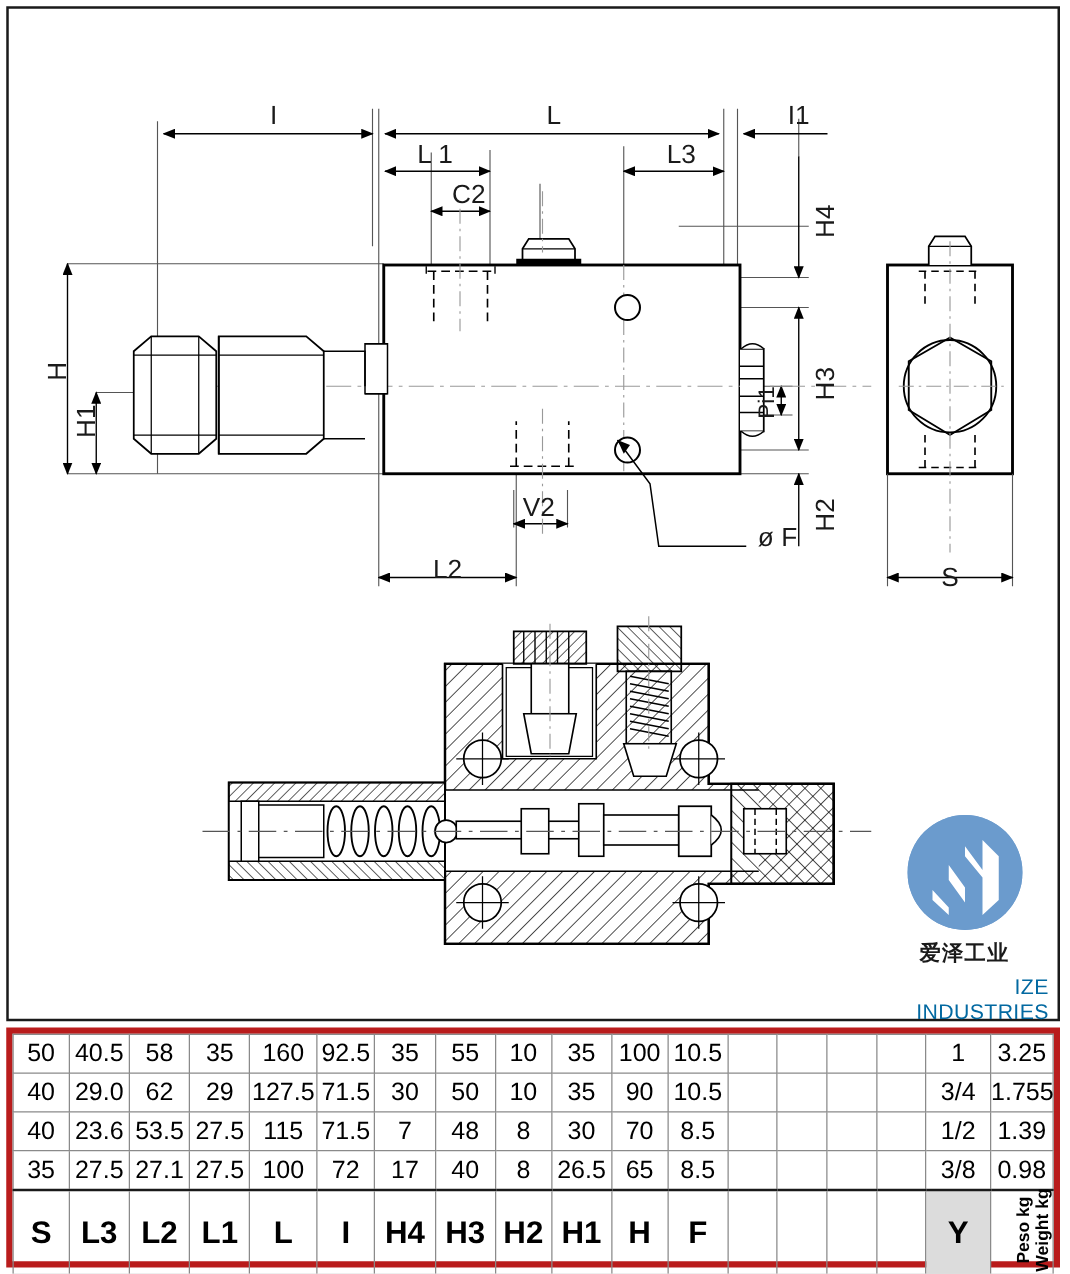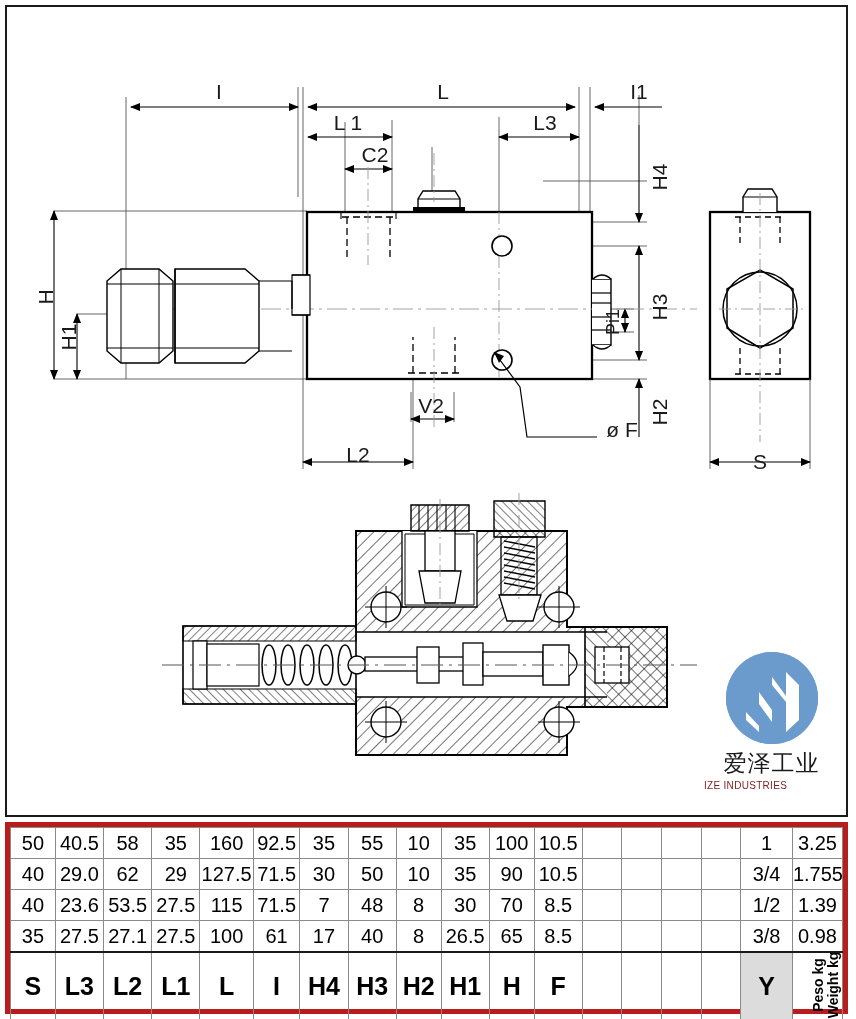--- a/index.html
+++ b/index.html
@@ -9,22 +9,22 @@
   
   #drawing-frame{position:absolute;left:5px;top:5px;width:843px;height:812px;border:2px solid #1a1a1a;box-sizing:border-box;background:#fff;}
   #table-frame{position:absolute;left:5px;top:822px;width:843px;height:192px;border:5px solid #b91c1c;box-sizing:border-box;background:#fff;}
 
   
   #tech-svg{position:absolute;left:0;top:0;width:843px;height:812px;}
 
   
   #logo{position:absolute;left:697px;top:645px;width:135px;height:160px;}
   #logo-mark{position:absolute;left:22px;top:0px;width:92px;height:92px;border-radius:50%;background:#6b9bcd;}
-  #logo-cn{position:absolute;left:0;top:96px;width:135px;text-align:center;font-weight:normal;font-size:23px;letter-spacing:1px;line-height:30px;color:#1a1a1a;font-family:"DejaVu Sans",sans-serif;}
-  #logo-en{position:absolute;left:0;top:128px;width:135px;text-align:left;font-size:10px;letter-spacing:.3px;color:#7f1d1d;font-family:"Liberation Sans",sans-serif;}
+  #logo-cn{position:absolute;left:0;top:96px;width:135px;text-align:center;font-weight:bold;font-size:17px;letter-spacing:1px;line-height:30px;color:#1a1a1a;font-family:"DejaVu Sans",sans-serif;}
+  #logo-en{position:absolute;left:0;top:128px;width:135px;text-align:right;font-size:17px;letter-spacing:.3px;color:#0369a1;font-family:"Liberation Sans",sans-serif;}
 
   
   table.dims{border-collapse:collapse;width:100%;height:100%;table-layout:fixed;}
   table.dims td{border:1px solid #8a8a8a;text-align:center;vertical-align:middle;
                 font-size:20px;font-family:"Liberation Sans",sans-serif;color:#000;padding:0;}
   table.dims tr.datarow td{height:30px;font-weight:400;}
   table.dims tr.hdrrow td{height:66px;font-weight:bold;font-size:25px;border-top:2px solid #1a1a1a;}
   table.dims tr.hdrrow td.yhead{background:#dcdcdc;}
   .vtext{display:inline-block;transform:rotate(-90deg);white-space:nowrap;font-size:14px;font-weight:bold;line-height:15px;}
 </style>
@@ -395,21 +395,21 @@
             <td></td>
             <td>1/2</td>
             <td>1.39</td>
           </tr>
           <tr class="datarow">
             <td>35</td>
             <td>27.5</td>
             <td>27.1</td>
             <td>27.5</td>
             <td>100</td>
-            <td>61</td>
+            <td>72</td>
             <td>17</td>
             <td>40</td>
             <td>8</td>
             <td>26.5</td>
             <td>65</td>
             <td>8.5</td>
             <td></td>
             <td></td>
             <td></td>
             <td></td>

